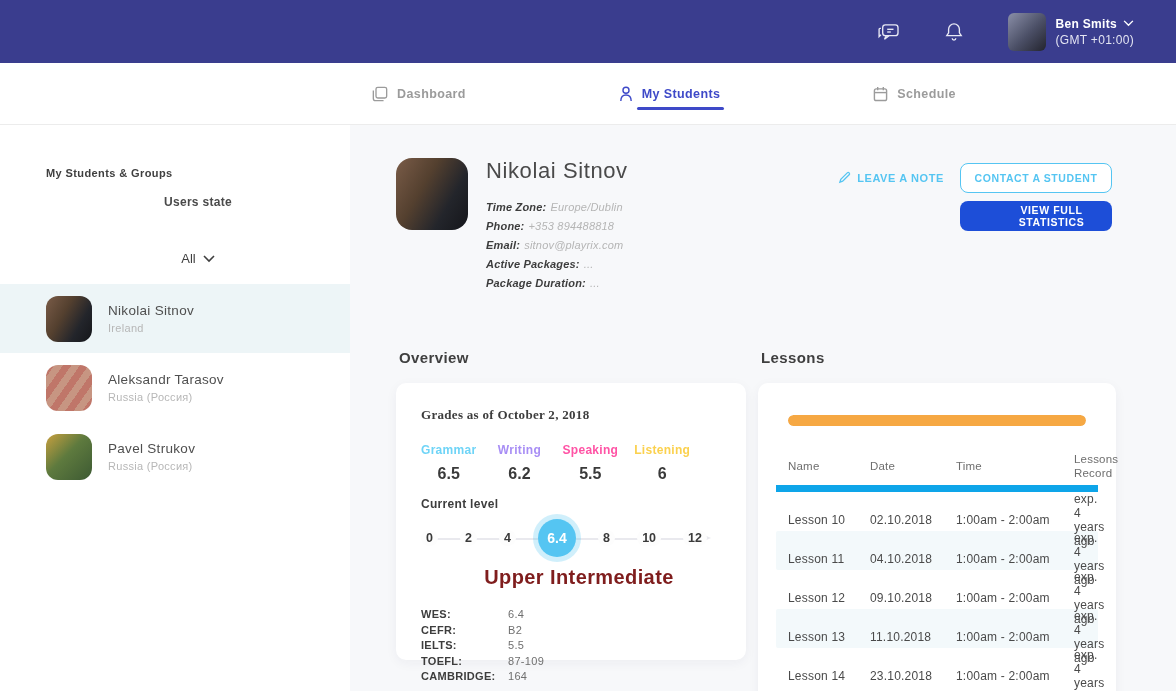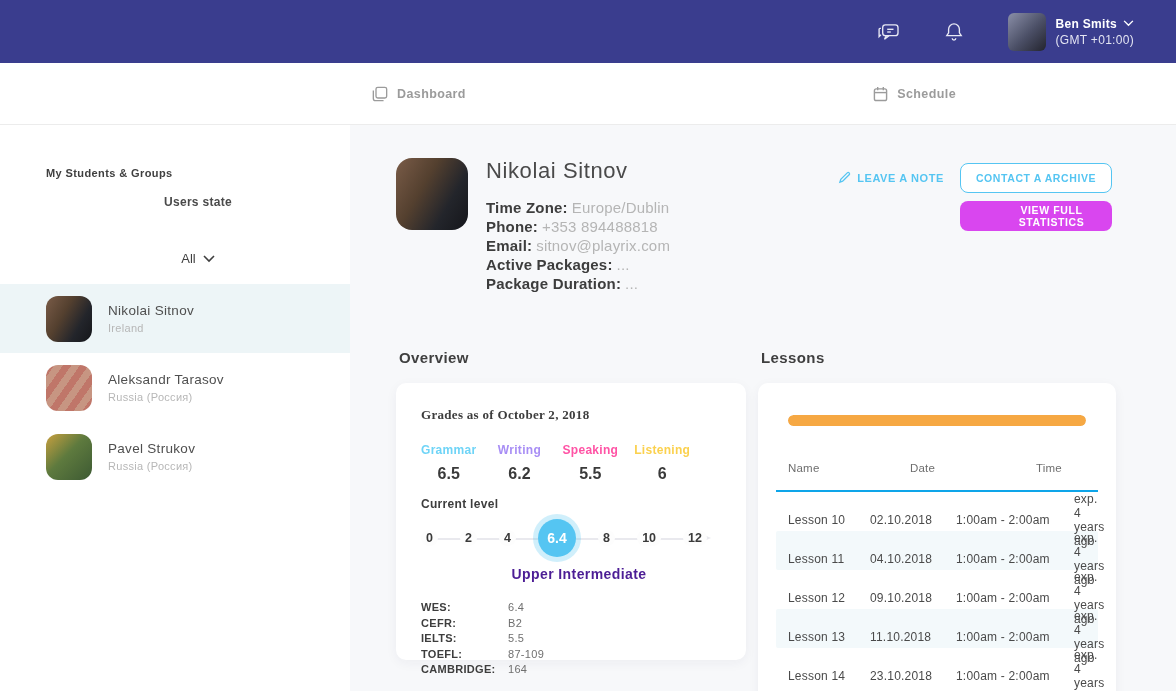--- a/index.html
+++ b/index.html
@@ -53,34 +53,34 @@
   .student-name { font-size:13.5px; color:#4f4f4f; letter-spacing:.3px; }
   .student-country { font-size:11px; color:#b7b7b7; margin-top:4px; letter-spacing:.3px; }
 
   
   .profile { display:flex; }
   .profile-avatar { width:72px; height:72px; border-radius:16px; flex-shrink:0;
     background:linear-gradient(120deg,#7a5c48 0%,#54402f 38%,#23252b 70%,#15161a 100%); }
   .profile-info { margin-left:18px; }
   .profile-name { font-size:22px; color:#4a4a4a; letter-spacing:.6px; font-weight:normal; }
   .profile-fields { margin-top:14px; }
-  .pfield { font-size:15px; line-height:19px; letter-spacing:.2px; }
+  .pfield { font-size:11px; line-height:19px; letter-spacing:.2px;font-style:italic; }
   .pfield .lbl { font-weight:bold; color:#3d3d3d; }
   .pfield .val { color:#b5b5b5; margin-left:4px; }
 
   .profile-actions { position:absolute; top:38px; right:64px; display:flex;
     align-items:flex-start; gap:16px; }
   .leave-note { display:flex; align-items:center; gap:6px; color:#55c5f2;
     font-size:11px; font-weight:bold; letter-spacing:.6px; cursor:pointer; margin-top:8px; }
   .btn-col { display:flex; flex-direction:column; gap:8px; width:152px; }
   .btn { height:30px; border-radius:8px; font-size:10.5px; font-weight:bold;
     letter-spacing:.6px; display:flex; align-items:center; justify-content:center;
     cursor:pointer; font-family:"Liberation Sans",sans-serif; }
   .btn.outline { background:#fff; border:1.5px solid #55c5f2; color:#55c5f2; }
-  .btn.solid { background:#d946ef; border:none; color:#fff;padding-left:31px; }
+  .btn.solid { background:#1d4ed8; border:none; color:#fff;padding-left:31px; }
 
   
   .cols { display:flex; gap:12px; margin-top:56px; }
   .col-left { width:350px; }
   .col-right { width:358px; }
   .section-title { font-size:15px; font-weight:bold; color:#3f3f3f;
     letter-spacing:.4px; margin-bottom:17px; padding-left:3px; }
   .card { background:#fff; border-radius:10px; box-shadow:0 3px 12px rgba(40,40,80,.05); }
 
   
@@ -100,42 +100,42 @@
     width:0; height:0; border-left:9px solid #e9e9ee;
     border-top:4.5px solid transparent; border-bottom:4.5px solid transparent; }
   .ticks { position:relative; display:flex; align-items:center;
     justify-content:space-between; width:286px; }
   .tick { background:#fdfdfd; border-radius:10px; padding:1px 5px; font-size:12.5px;
     font-weight:bold; color:#3a3a3a; z-index:1; }
   .level-bubble { width:38px; height:38px; border-radius:50%; background:#55c5f2;
     box-shadow:0 0 0 5px rgba(85,197,242,.28); color:#fff; font-size:14px;
     font-weight:bold; display:flex; align-items:center; justify-content:center;
     z-index:2; cursor:pointer; }
-  .level-name { color:#4c1d95; font-size:14px; font-weight:bold; letter-spacing:.4px;
+  .level-name { color:#7f1d1d; font-size:20px; font-weight:bold; letter-spacing:.4px;
     margin-top:9px; width:286px; text-align:center; padding-left:30px; }
   .scores { margin-top:18px; }
   .score-row { display:flex; font-size:11px; line-height:15.5px; letter-spacing:.3px; }
   .score-lbl { width:87px; font-weight:bold; color:#3d3d3d; }
   .score-val { color:#6f6f6f; }
 
   
   .lessons-card { padding:22px 18px 14px 18px; height:324px; }
   .progress-head { display:flex; justify-content:space-between; align-items:flex-end;
     padding:0 12px; }
   .progress-title { font-size:13px; font-weight:bold; color:#3d3d3d; letter-spacing:.3px; }
   .progress-note { font-size:11px; color:#b8b8b8; letter-spacing:.3px; }
   .progress-track { margin:10px 12px 0 12px; height:11px; border-radius:6px;
     background:#f3e8da; overflow:hidden; }
   .progress-fill { height:100%; border-radius:6px; background:#f6a843; }
   .ltable { margin-top:20px; }
   .lrow { display:grid; grid-template-columns:82px 86px 118px 1fr;
     align-items:center; padding:0 12px; height:39px; font-size:12px; color:#4a4a4a;
     letter-spacing:.2px; }
   .lrow.head { color:#6e6e6e; font-size:11.5px; height:46px;
-    border-bottom:2px solid #0ea5e9;gap:40px; }
+    border-bottom:7px solid #0ea5e9; }
   .lrow.head .rec-col { width:52px; line-height:14px; }
   .lrow.tint { background:#f3f9fb; border-radius:2px; }
 </style>
 </head>
 <body>
 
 <div class="topbar">
   <span class="icon-btn">
     <svg width="22" height="18" viewBox="0 0 24 20" fill="none" stroke="currentColor" stroke-width="1.5">
       <rect x="5" y="2" width="17" height="12" rx="3"></rect>
@@ -166,20 +166,28 @@
 </div>
 
 <div class="navbar">
   <div class="tab">
     <svg width="16" height="16" viewBox="0 0 18 18" fill="none" stroke="currentColor" stroke-width="1.5">
       <rect x="4.5" y="1.5" width="12" height="12" rx="2"></rect>
       <path d="M1.5 5 v9 a2.5 2.5 0 0 0 2.5 2.5 h9"></path>
     </svg>
     <span>Dashboard</span>
 
+  </div>
+  <div class="tab active">
+    <svg width="14" height="16" viewBox="0 0 14 17" fill="none" stroke="currentColor" stroke-width="1.5">
+      <circle cx="7" cy="4.5" r="3.2"></circle>
+      <path d="M1.5 16 C1.5 11.5 4 9.5 7 9.5 C10 9.5 12.5 11.5 12.5 16"></path>
+    </svg>
+    <span>My Students</span>
+    <span class="underline"></span>
   </div>
   <div class="tab">
     <svg width="15" height="16" viewBox="0 0 16 17" fill="none" stroke="currentColor" stroke-width="1.5">
       <rect x="1.5" y="3" width="13" height="12.5" rx="2"></rect>
       <line x1="1.5" y1="7" x2="14.5" y2="7"></line>
       <line x1="5" y1="1" x2="5" y2="4.5"></line>
         <line x1="11" y1="1" x2="11" y2="4.5"></line>
     </svg>
     <span>Schedule</span>
 
@@ -240,21 +248,21 @@
     </div>
 
     <div class="profile-actions">
       <span class="leave-note">
         <svg width="13" height="13" viewBox="0 0 14 14" fill="none" stroke="currentColor" stroke-width="1.4">
           <path d="M2 12 L3 9 L10 2 a1.2 1.2 0 0 1 2 2 L5 11 Z"></path>
         </svg>
         <span>LEAVE A NOTE</span>
       </span>
       <div class="btn-col">
-        <button class="btn outline">CONTACT A ARCHIVE</button>
+        <button class="btn outline">CONTACT A STUDENT</button>
         <button class="btn solid">VIEW FULL STATISTICS</button>
       </div>
     </div>
 
     <div class="cols">
 
       <div class="col-left">
         <div class="section-title">Overview</div>
         <div class="card overview-card">
           <div class="grades-title">Grades as of October 2, 2018</div>

